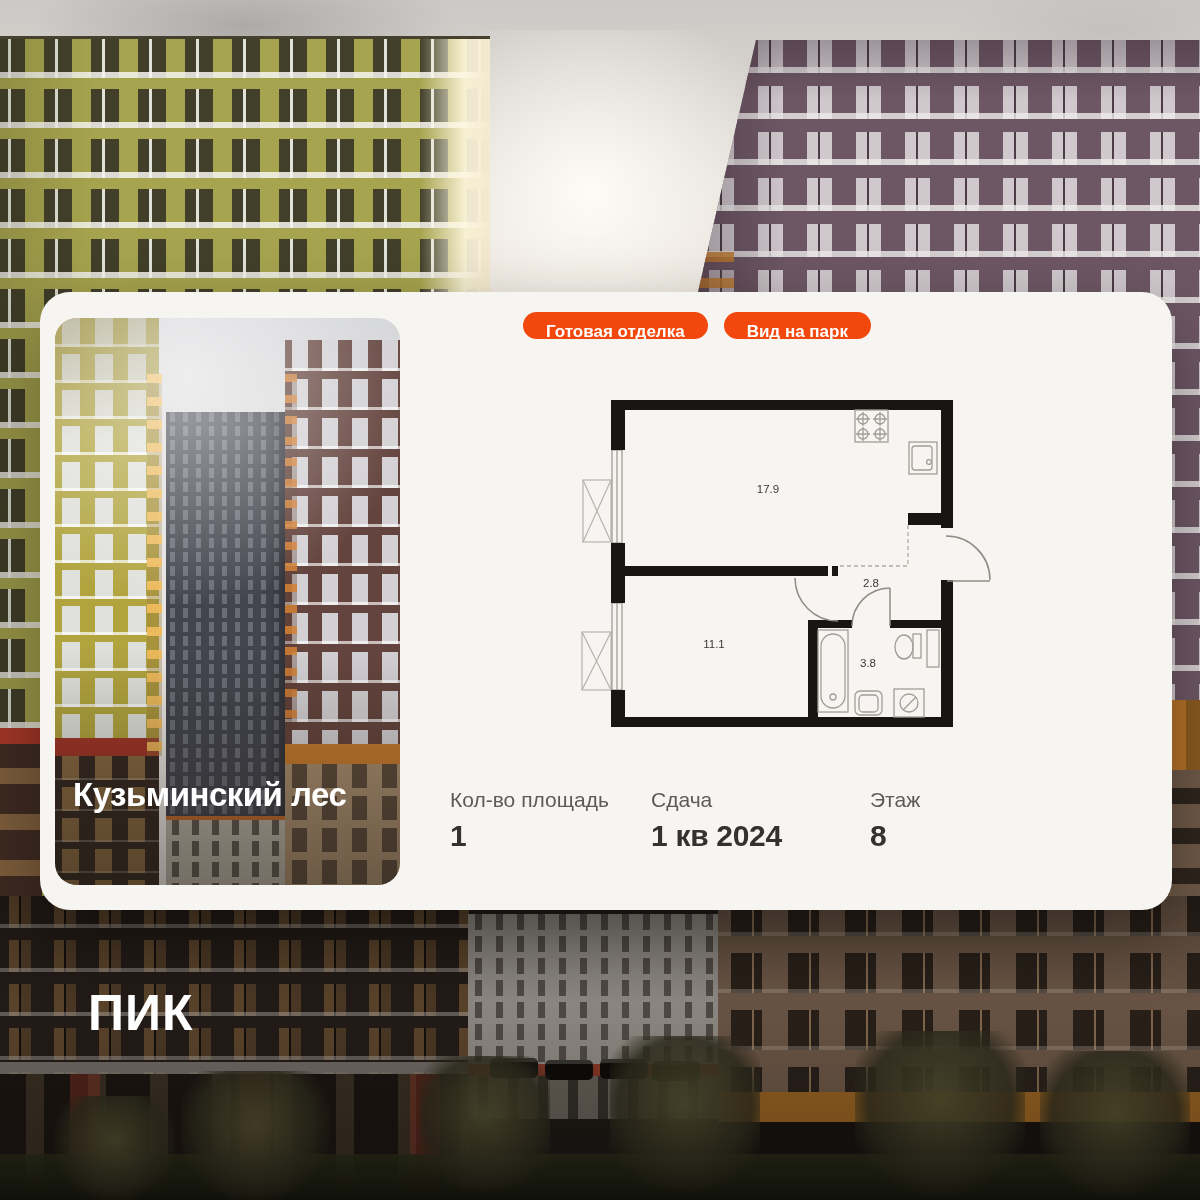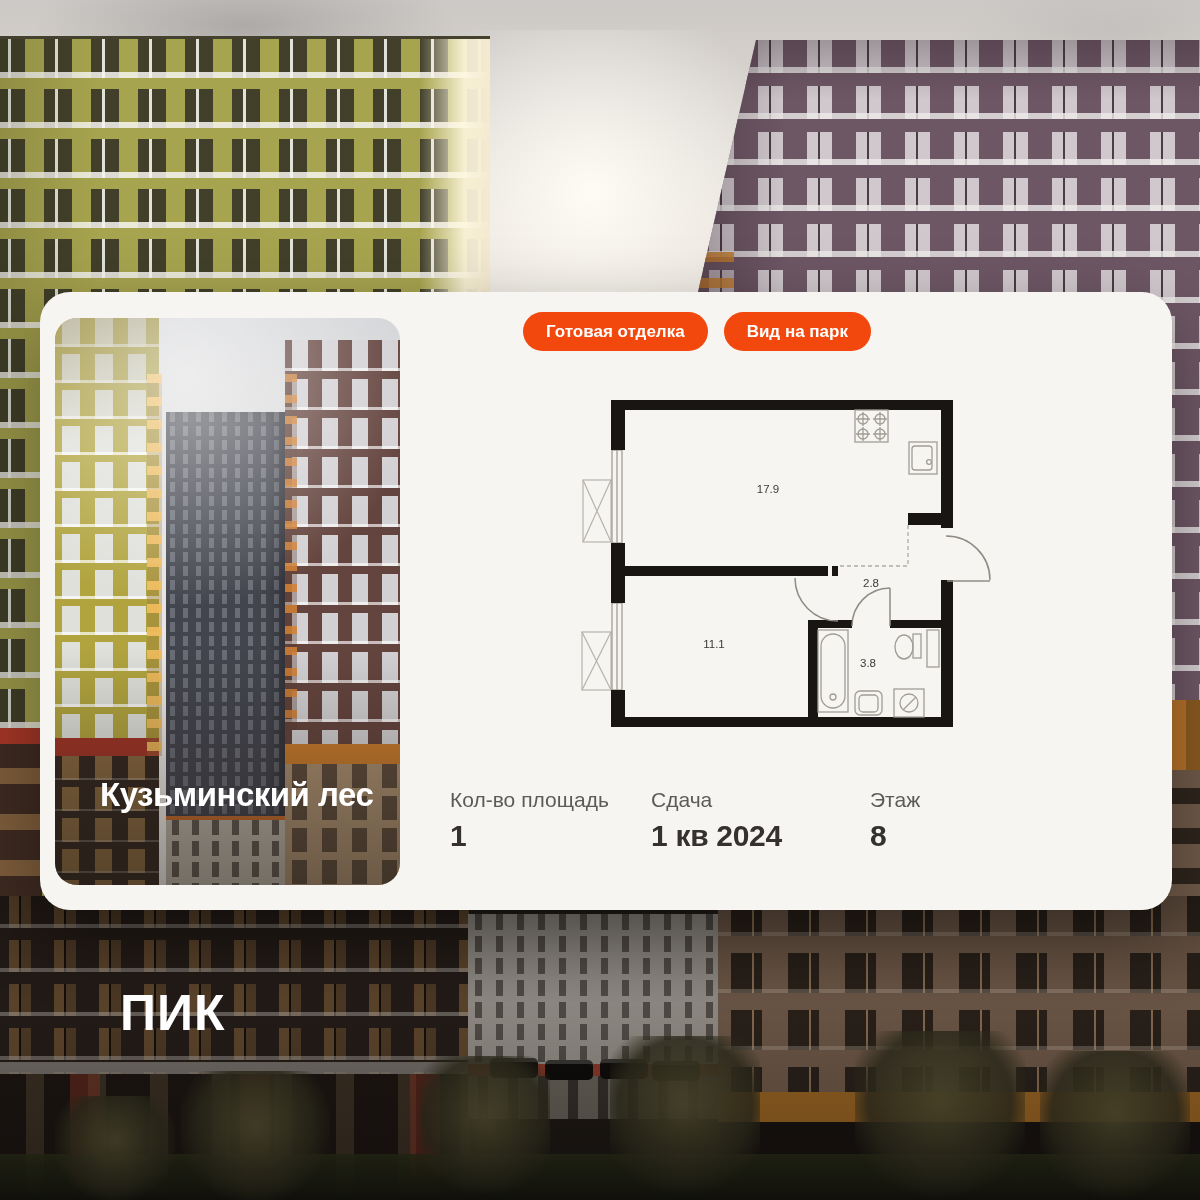--- a/index.html
+++ b/index.html
@@ -85,21 +85,21 @@
     background:linear-gradient(to bottom,#9c6522 0 30px,#171210 30px 100%);}
   .car{position:absolute;width:48px;height:20px;border-radius:5px;background:#0e0c0a;
     border-top:4px solid #3a3834;}
   .ground{position:absolute;left:0;top:258px;width:1200px;height:46px;
     background:linear-gradient(to bottom,rgba(42,46,24,.85),#14150d);}
   .tree{position:absolute;background:radial-gradient(circle at 50% 42%,rgba(82,78,48,.95),rgba(48,46,30,.85) 55%,rgba(30,28,20,0) 74%);}
   .dusk-shade{position:absolute;inset:0;
     background:linear-gradient(to bottom,rgba(12,9,7,.28),rgba(12,9,7,.08) 35%,rgba(8,6,5,.3) 90%);}
 
   
-  .pik{position:absolute;left:88px;top:984px;color:#fff;font-size:50px;font-weight:800;letter-spacing:1px;margin-left:32px;}
+  .pik{position:absolute;left:88px;top:984px;color:#fff;font-size:50px;font-weight:800;letter-spacing:1px;}
 
   
   .card{position:absolute;left:40px;top:292px;width:1132px;height:618px;border-radius:30px;
     background:var(--card-bg,#f7f5f2);box-shadow:0 24px 70px rgba(0,0,0,.35);}
 
   
   .photo{position:absolute;left:15px;top:26px;width:345px;height:567px;border-radius:22px;overflow:hidden;}
   .p-sky{position:absolute;inset:0;background:linear-gradient(to bottom,#d4d5d8,#e9e7e3 60%,#ece9e4);}
   .p-left-upper{position:absolute;left:0;top:0;width:104px;height:438px;
     background-color:#b1a43f;
@@ -138,25 +138,25 @@
   .p-right-lower{position:absolute;left:230px;top:446px;width:115px;height:121px;
     background-color:#a98e70;
     background-image:
       repeating-linear-gradient(to bottom,transparent 0 24px,#a98e70 24px 32px),
       repeating-linear-gradient(to right,transparent 0 7px,rgba(52,40,32,.65) 7px 22px,transparent 22px 30px);}
   .p-right-accent{position:absolute;left:230px;top:56px;width:12px;height:356px;
     background:repeating-linear-gradient(to bottom,rgba(205,125,52,.9) 0 8px,rgba(90,60,48,.35) 8px 21px);}
   .p-shade{position:absolute;inset:0;
     background:radial-gradient(circle at 38% 10%,rgba(255,255,255,.55),rgba(255,255,255,0) 42%),
       linear-gradient(to bottom,rgba(0,0,0,0) 58%,rgba(25,18,12,.22) 78%,rgba(25,18,12,.42) 100%);}
-  .p-title{position:absolute;left:45px;top:458px;color:#fff;font-size:33px;font-weight:700;letter-spacing:-.5px;white-space:nowrap;text-align:center;}
+  .p-title{position:absolute;left:18px;top:458px;color:#fff;font-size:33px;font-weight:700;letter-spacing:-.5px;white-space:nowrap;text-align:center;}
 
   
   .badges{position:absolute;left:483px;top:20px;display:flex;gap:16px;}
-  .badge{height:39px;line-height:39px;padding:0 23px;border-radius:20px;
+  .badge{height:27px;line-height:39px;padding:0 23px;border-radius:20px;
     background:var(--accent-orange,#f3480d);color:#fff;font-size:17px;font-weight:700;white-space:nowrap;}
 
   
   .plan{position:absolute;left:520px;top:103px;width:460px;height:345px;}
   .wall{fill:var(--plan-wall,#181512);}
   .thin{fill:none;stroke:#a19d96;stroke-width:1.3;}
   .thin2{fill:none;stroke:#b7b3ac;stroke-width:1.2;}
   .door{fill:none;stroke:#908c85;stroke-width:1.5;}
   .dash{fill:none;stroke:#b0aca4;stroke-width:1.3;stroke-dasharray:4 3;}
   .rlabel{font-family:"Liberation Sans","DejaVu Sans",sans-serif;font-size:11.5px;fill:#3c3a37;}

